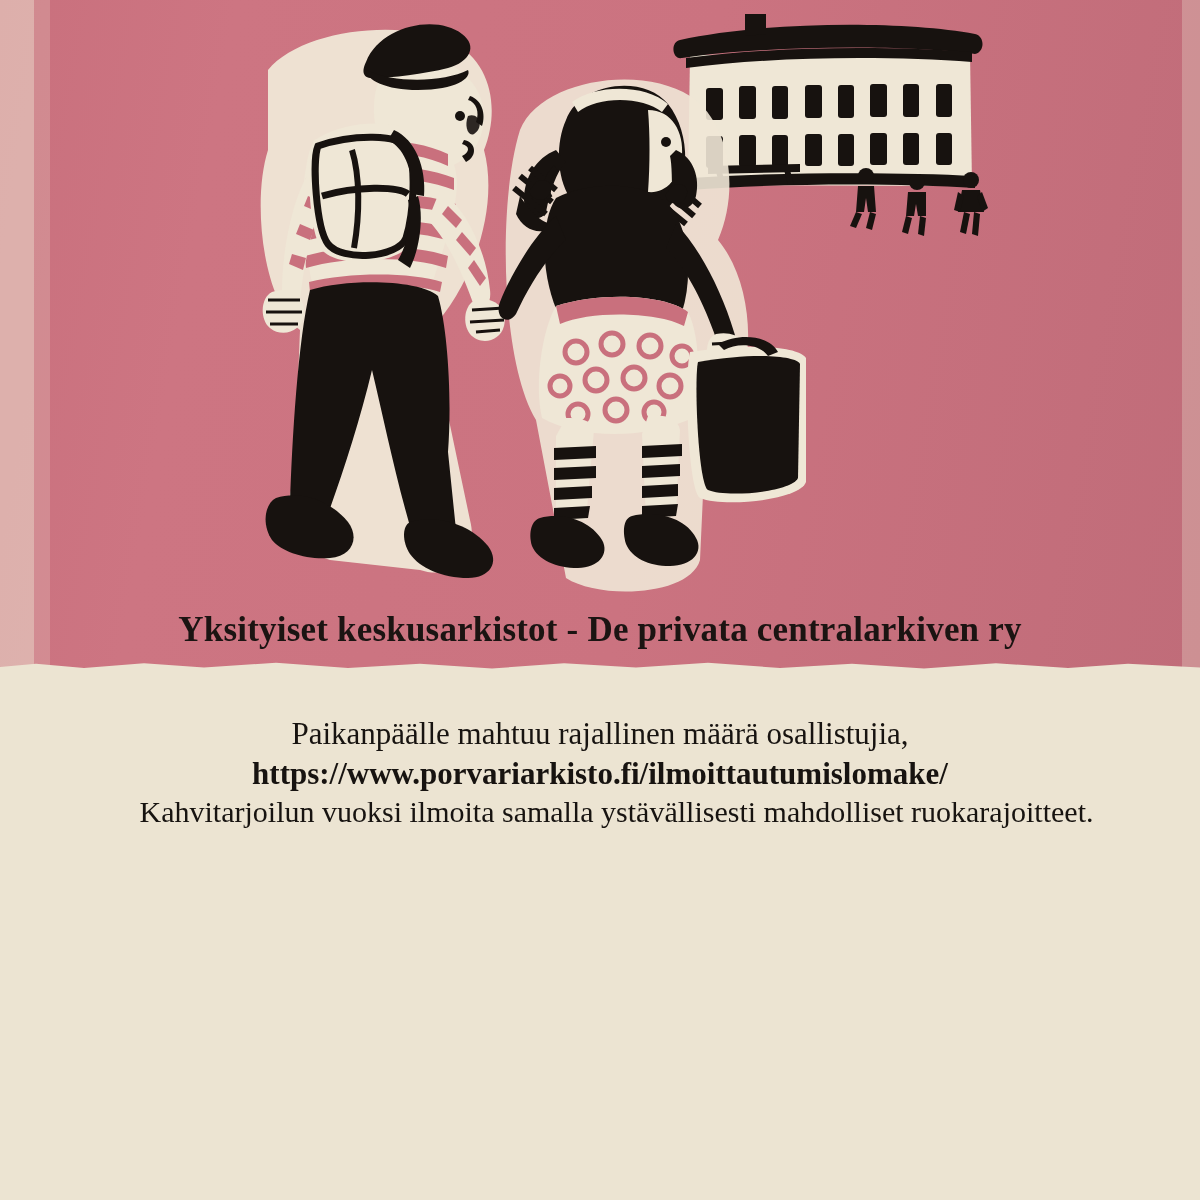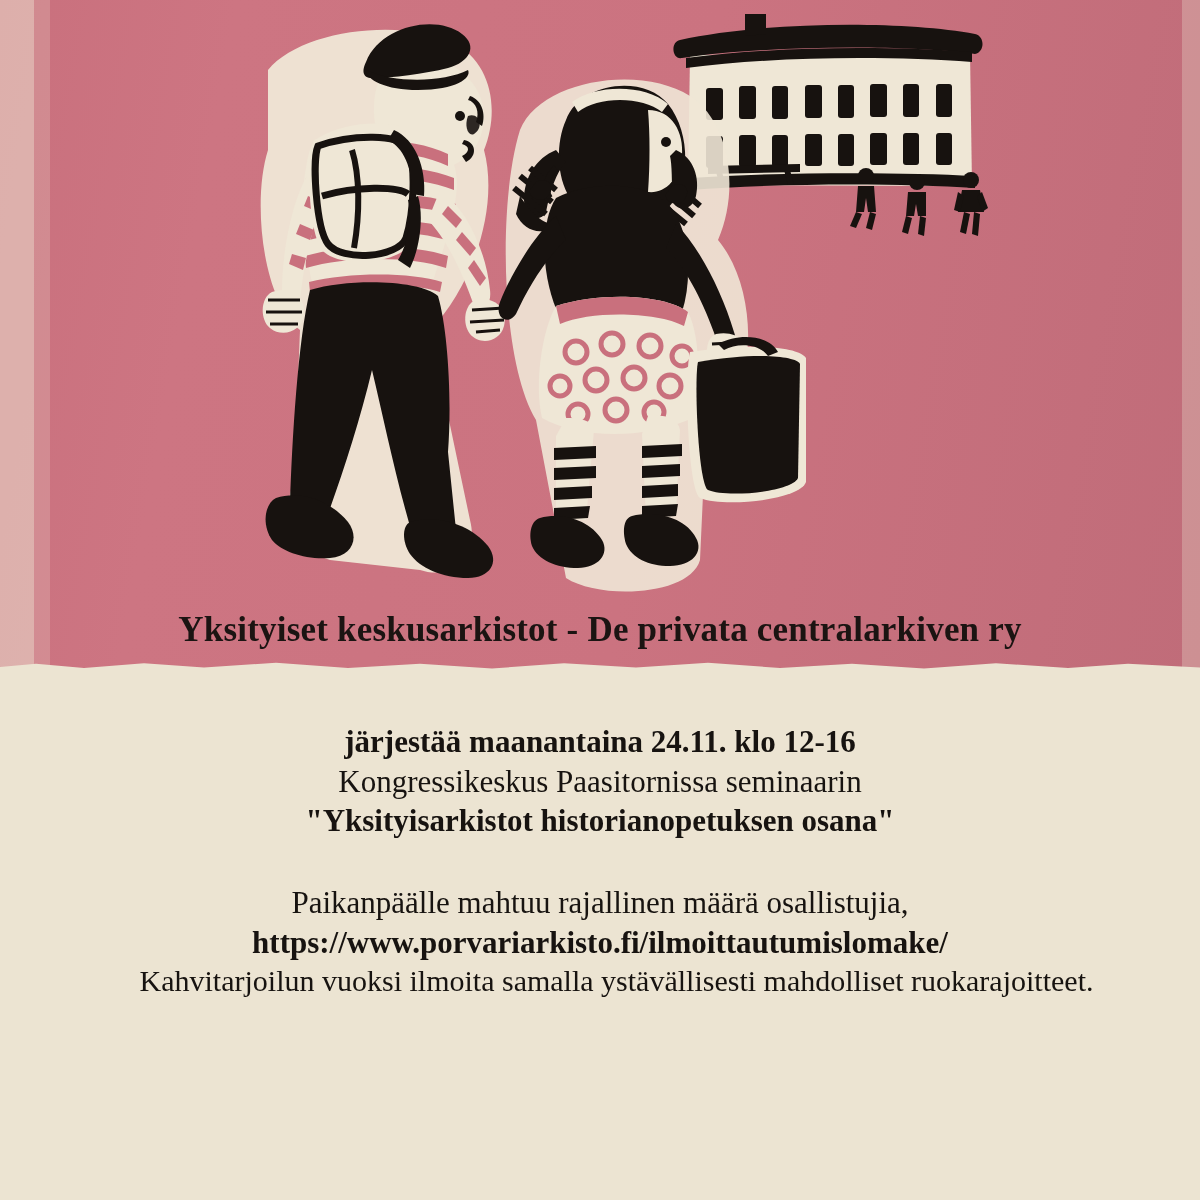--- a/index.html
+++ b/index.html
@@ -333,25 +333,20 @@
         <path d="M718 344 C 740 332, 770 336, 778 352 L 768 356 C 760 344, 738 342, 724 350 Z" fill="#17120f"></path>
       </g>
     </svg>
 
     <div class="torn"></div>
   </div>
 
   <div class="headline">Yksityiset keskusarkistot - De privata centralarkiven ry</div>
 
   <div class="bottom">
-    <div class="block-1">
-      <div class="line bold">järjestää maanantaina 24.11. klo 12-16</div>
-      <div class="line">Kongressikeskus Paasitornissa seminaarin</div>
-      <div class="line bold">"Yksityisarkistot historianopetuksen osana"</div>
-    </div>
 
     <div class="block-2">
       <div class="line">Paikanpäälle mahtuu rajallinen määrä osallistujia,</div>
       <div class="line url">https://www.porvariarkisto.fi/ilmoittautumislomake/</div>
       <div class="line small-wide">Kahvitarjoilun vuoksi ilmoita samalla ystävällisesti mahdolliset ruokarajoitteet.</div>
     </div>
   </div>
 
 </div>
 

